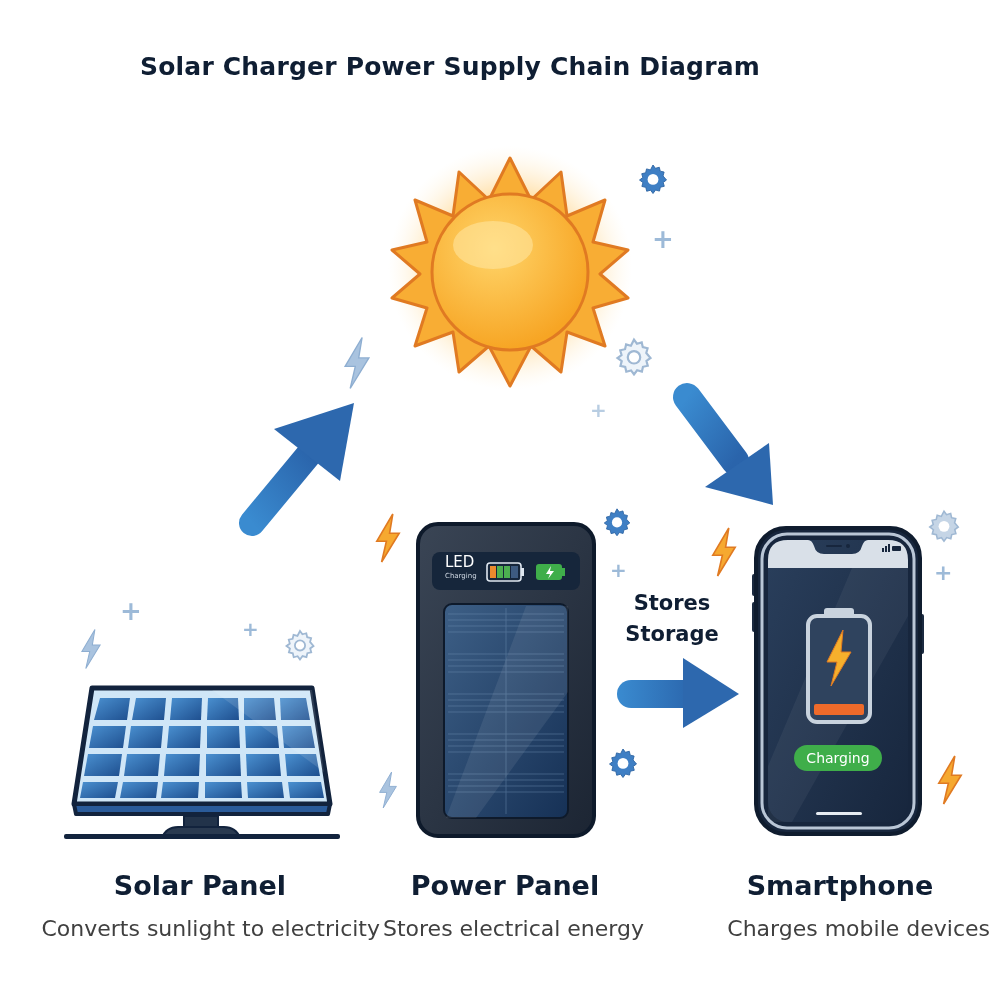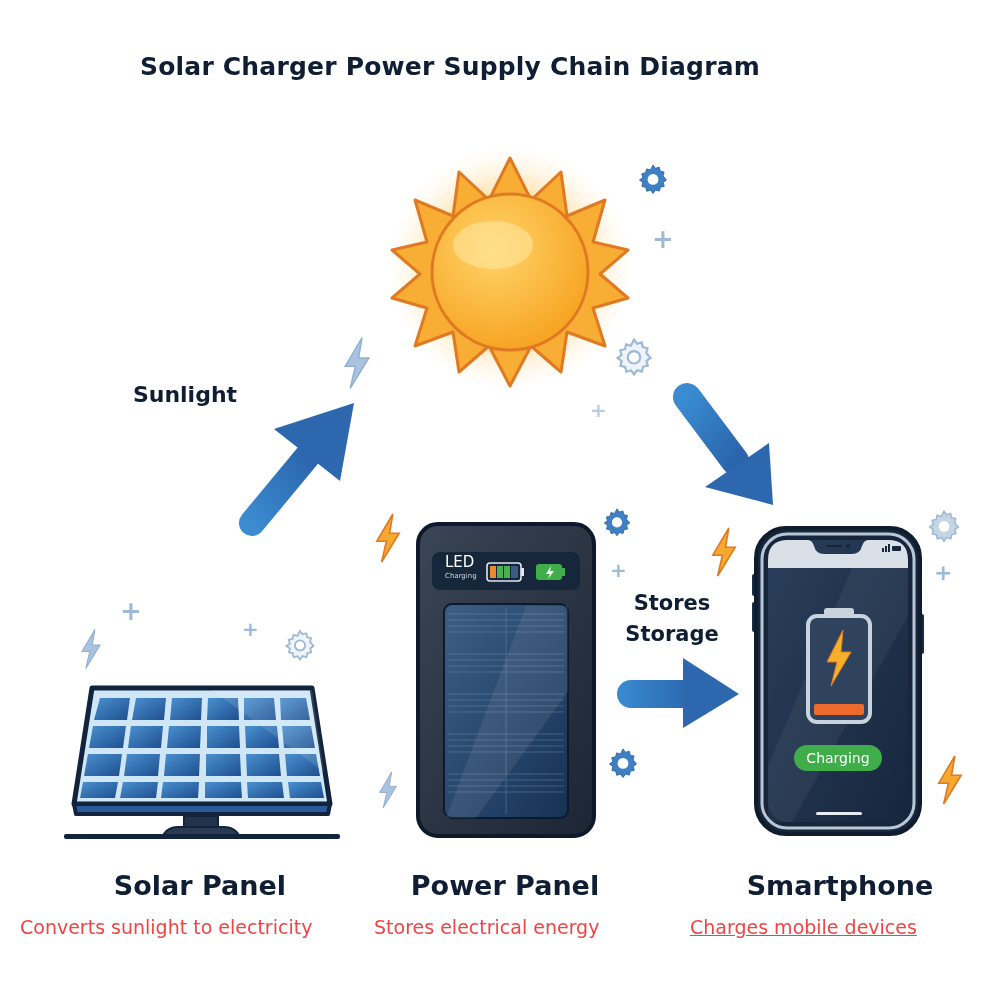--- a/index.html
+++ b/index.html
@@ -14,21 +14,21 @@
     left: 0; top: 52px; width: 900px; text-align: center;
     font-size: 25px; font-weight: bold; letter-spacing: 0.2px; color: #0f1e33;
   }
   .flow-label {
     font-size: 22px; font-weight: bold; line-height: 34px; text-align: center; color: #0f1e33;
   }
   .card-title {
     font-size: 27px; font-weight: bold; text-align: center; color: #0f1e33;
   }
   .card-desc {
-    font-size: 19px; text-align: left; color: #ef4444;
+    font-size: 22px; text-align: right; color: #404040;
   }
   svg { display: block; overflow: visible; }
   .pb-led {
     font-weight: normal; color: #ffffff; font-size: 15px;
     font-family: "DejaVu Sans", sans-serif;
   }
   .pb-led-sub { color: #cfd8e3; font-size: 7px; }
   .charging-pill {
     background: #3fae4a; color: #ffffff; border-radius: 14px;
     font-size: 14px; text-align: center; line-height: 26px;
@@ -67,21 +67,20 @@
 <div class="abs" style="left:652px; top:224px; color:#9dbad8; font-size:26px; font-weight:bold;">+</div>
 <div class="abs" style="left:612px; top:336px;">
   <svg width="44" height="44" viewBox="0 0 24 24">
       <path fill="#eef4fa" stroke="#9fb8d3" stroke-width="1.2" d="M12 2l1.6 2.2 2.6-.7.6 2.6 2.6.6-.7 2.6L21 12l-2.2 1.6.7 2.6-2.6.6-.6 2.6-2.6-.7L12 21l-1.6-2.2-2.6.7-.6-2.6-2.6-.6.7-2.6L3 12l2.2-1.6-.7-2.6 2.6-.6.6-2.6 2.6.7z"></path>
       <circle cx="12" cy="11.6" r="3.4" fill="#fff" stroke="#9fb8d3" stroke-width="1.2"></circle>
     </svg>
 </div>
 <div class="abs" style="left:590px; top:398px; color:#b8cde2; font-size:20px; font-weight:bold;">+</div>
 
 <div class="abs flow-label" style="left:95px; top:378px; width:180px;">
-  <div>Sunlight</div>
 </div>
 <div class="abs" style="left:340px; top:335px;">
   <svg width="34" height="56" viewBox="0 0 20 32">
       <path d="M13 1L3 18h6l-3 13L17 13h-6z" fill="#a9c3df" stroke="#8eaed1" stroke-width="0.8"></path>
     </svg>
 </div>
 <div class="abs" style="left:230px; top:395px;">
   <svg width="130" height="150" viewBox="0 0 130 150">
     <defs>
         <linearGradient id="ag1" x1="0" y1="1" x2="1" y2="0">
@@ -310,13 +309,13 @@
     </svg>
 </div>
 
 <div class="abs card-title" style="left:60px; top:870px; width:280px;">Solar Panel</div>
 <div class="abs card-desc" style="left:20px; top:916px; width:360px;">Converts sunlight to electricity</div>
 
 <div class="abs card-title" style="left:380px; top:870px; width:250px;">Power Panel</div>
 <div class="abs card-desc" style="left:374px; top:916px; width:270px;">Stores electrical energy</div>
 
 <div class="abs card-title" style="left:700px; top:870px; width:280px;">Smartphone</div>
-<div class="abs card-desc" style="left:690px; top:916px; width:300px;text-decoration:underline;">Charges mobile devices</div>
+<div class="abs card-desc" style="left:690px; top:916px; width:300px;">Charges mobile devices</div>
 
 </body></html>

